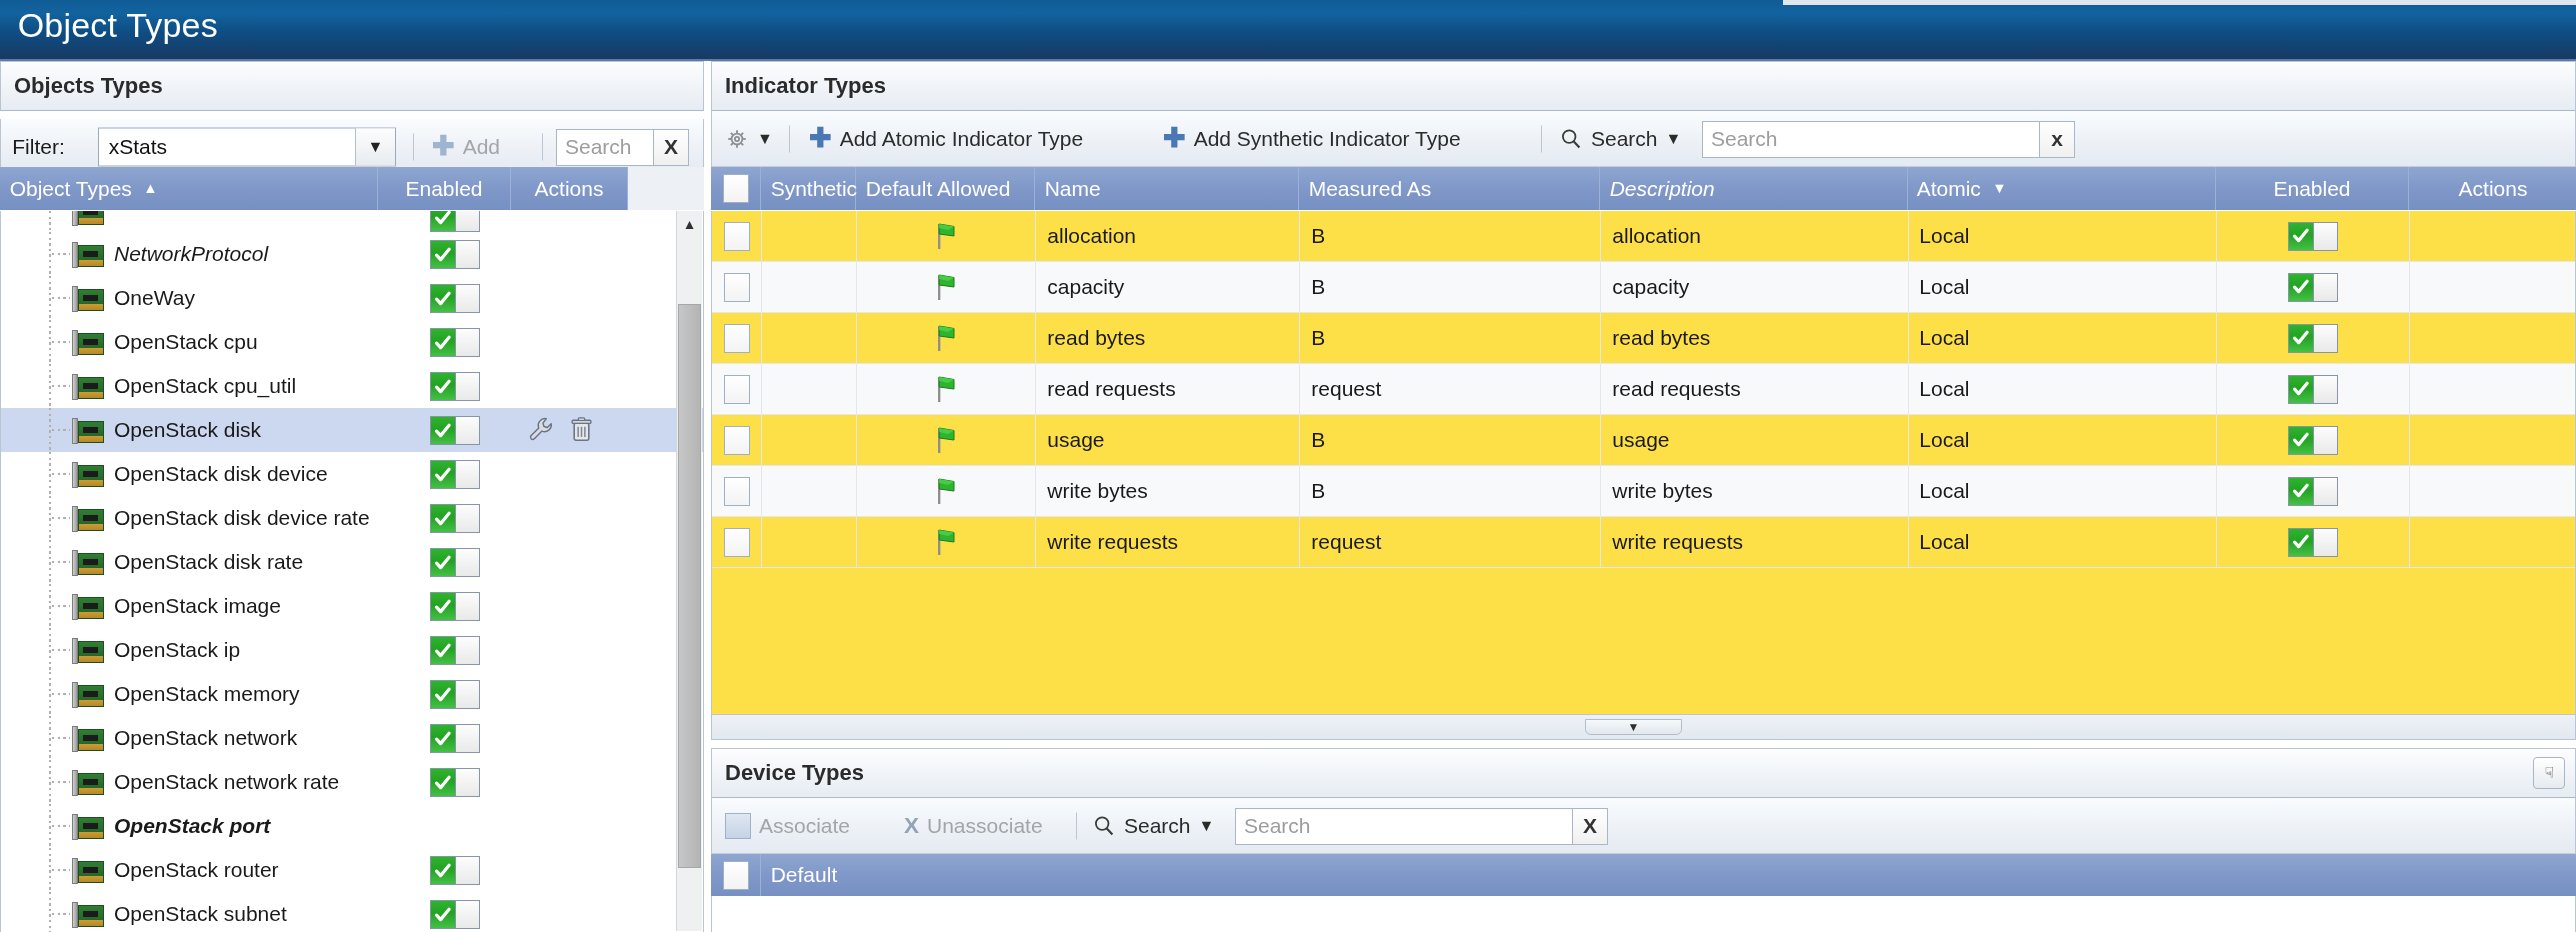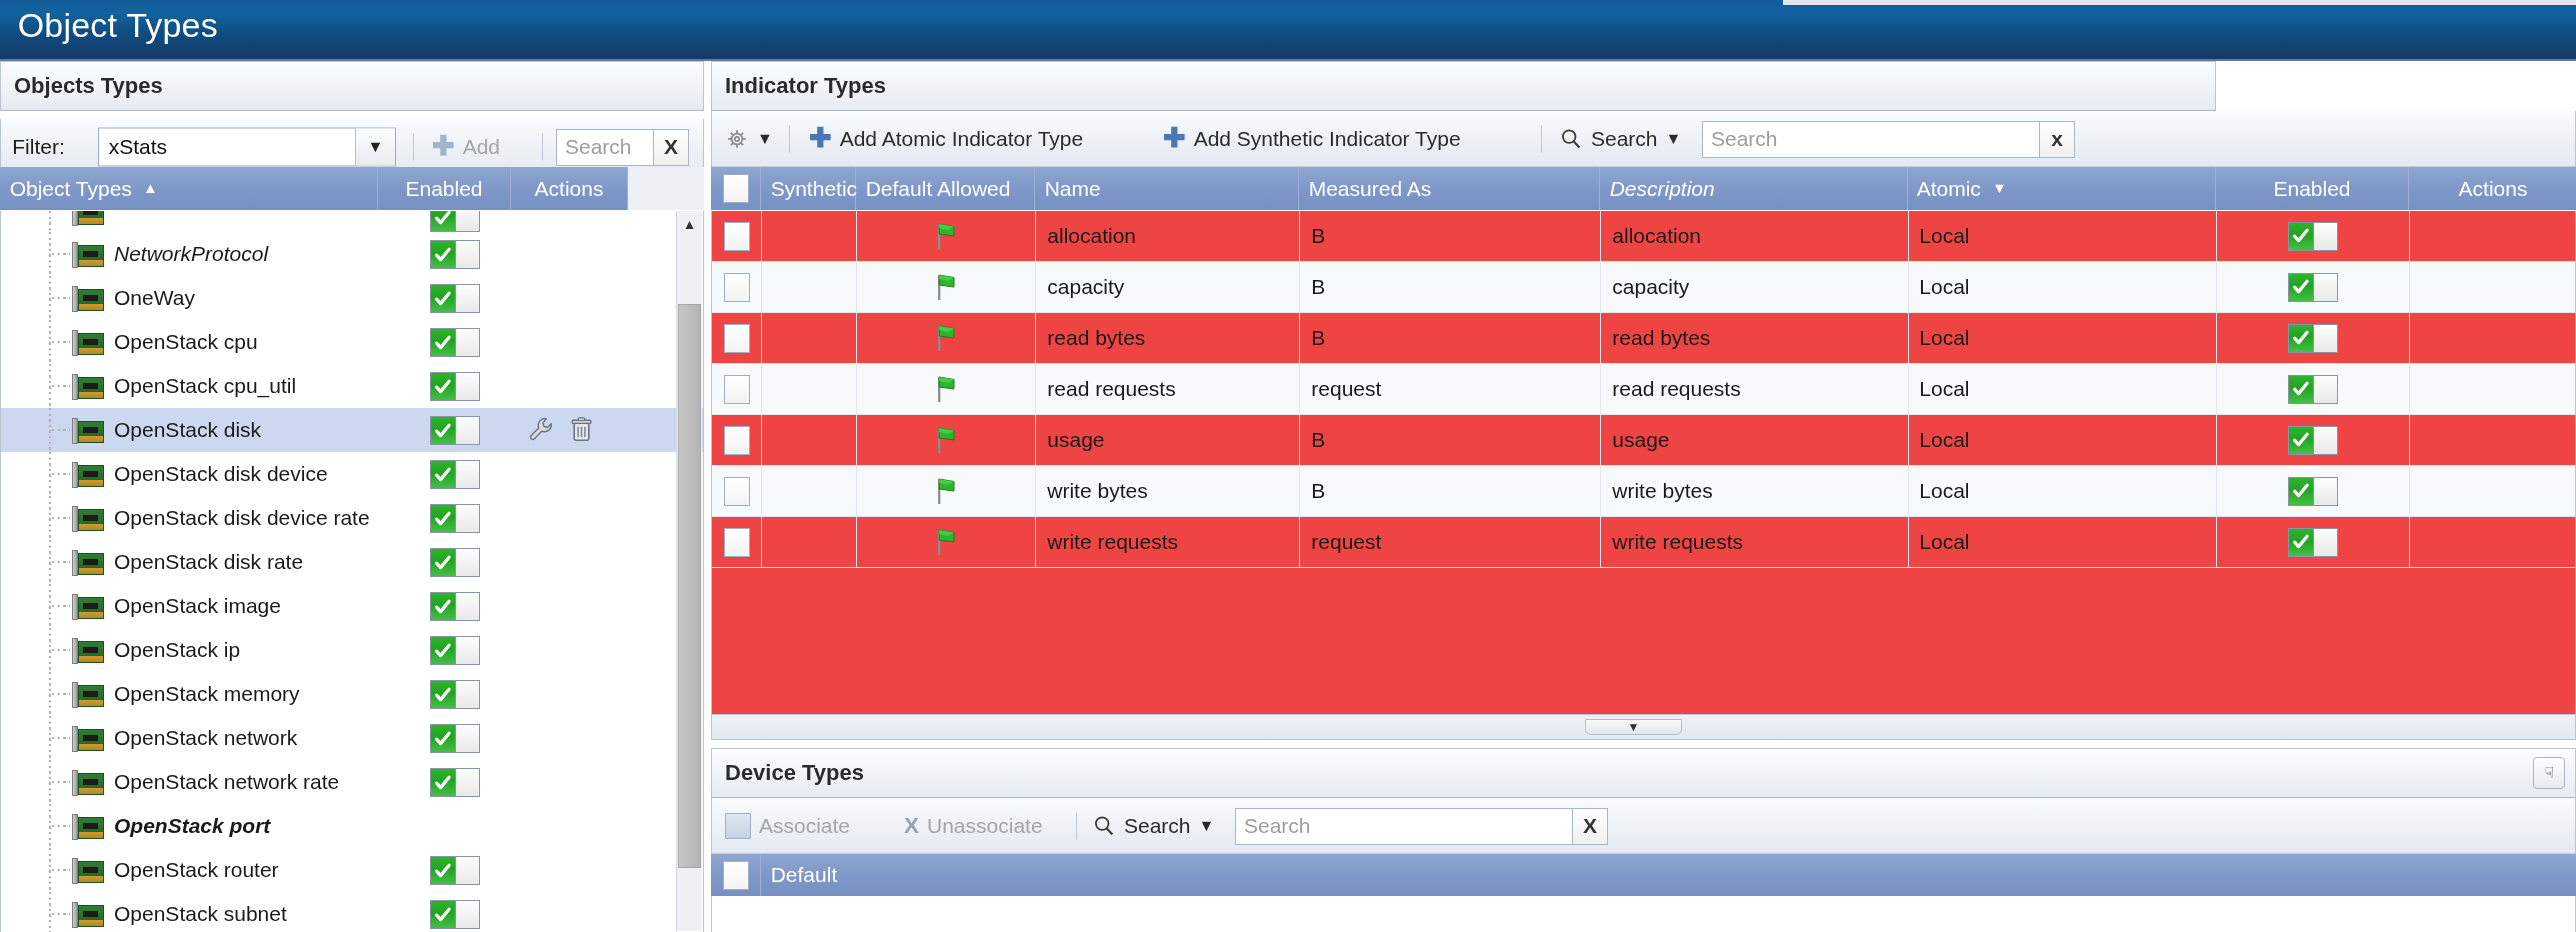--- a/index.html
+++ b/index.html
@@ -212,26 +212,26 @@
     font-size: 13.7px; color: #303030;
   }
   #left-scroll-thumb {
     position: absolute; left: 1.6px; top: 93px; width: 22.5px; height: 564px;
     background: linear-gradient(to right, #c7c7c7, #b4b4b4);
     border: 0.8px solid #a7a7a7; box-sizing: border-box;
   }
 
   
   #ind-panel { position: absolute; left: 711px; top: 61px; width: 1865px; height: 679px; }
-  #ind-header { position: absolute; left: 0; top: 0; width: 1505px; height: 50px; }
+  #ind-header { position: absolute; left: 0; top: 0; width: 1865px; height: 50px; }
   #ind-toolbar { position: absolute; left: 0; top: 50px; width: 1865px; height: 56px; }
   #ind-tblhead { position: absolute; left: 0; top: 106px; width: 1865px; height: 43px; }
   #ind-body {
     position: absolute; left: 0; top: 150px; width: 1865px; height: 503px;
-    background: #ef4444;
+    background: #fde047;
     border-left: 0.8px solid #b9c5d3; border-right: 0.8px solid #b9c5d3;
     box-sizing: border-box; overflow: hidden;
   }
   .ind-row {
     position: relative; height: 51px; box-sizing: border-box;
     border-bottom: 0.8px solid #e4e8ee;
   }
   .ind-row.alt { background: #f7f9fb; }
   .cell {
     position: absolute; top: 0; height: 100%;

